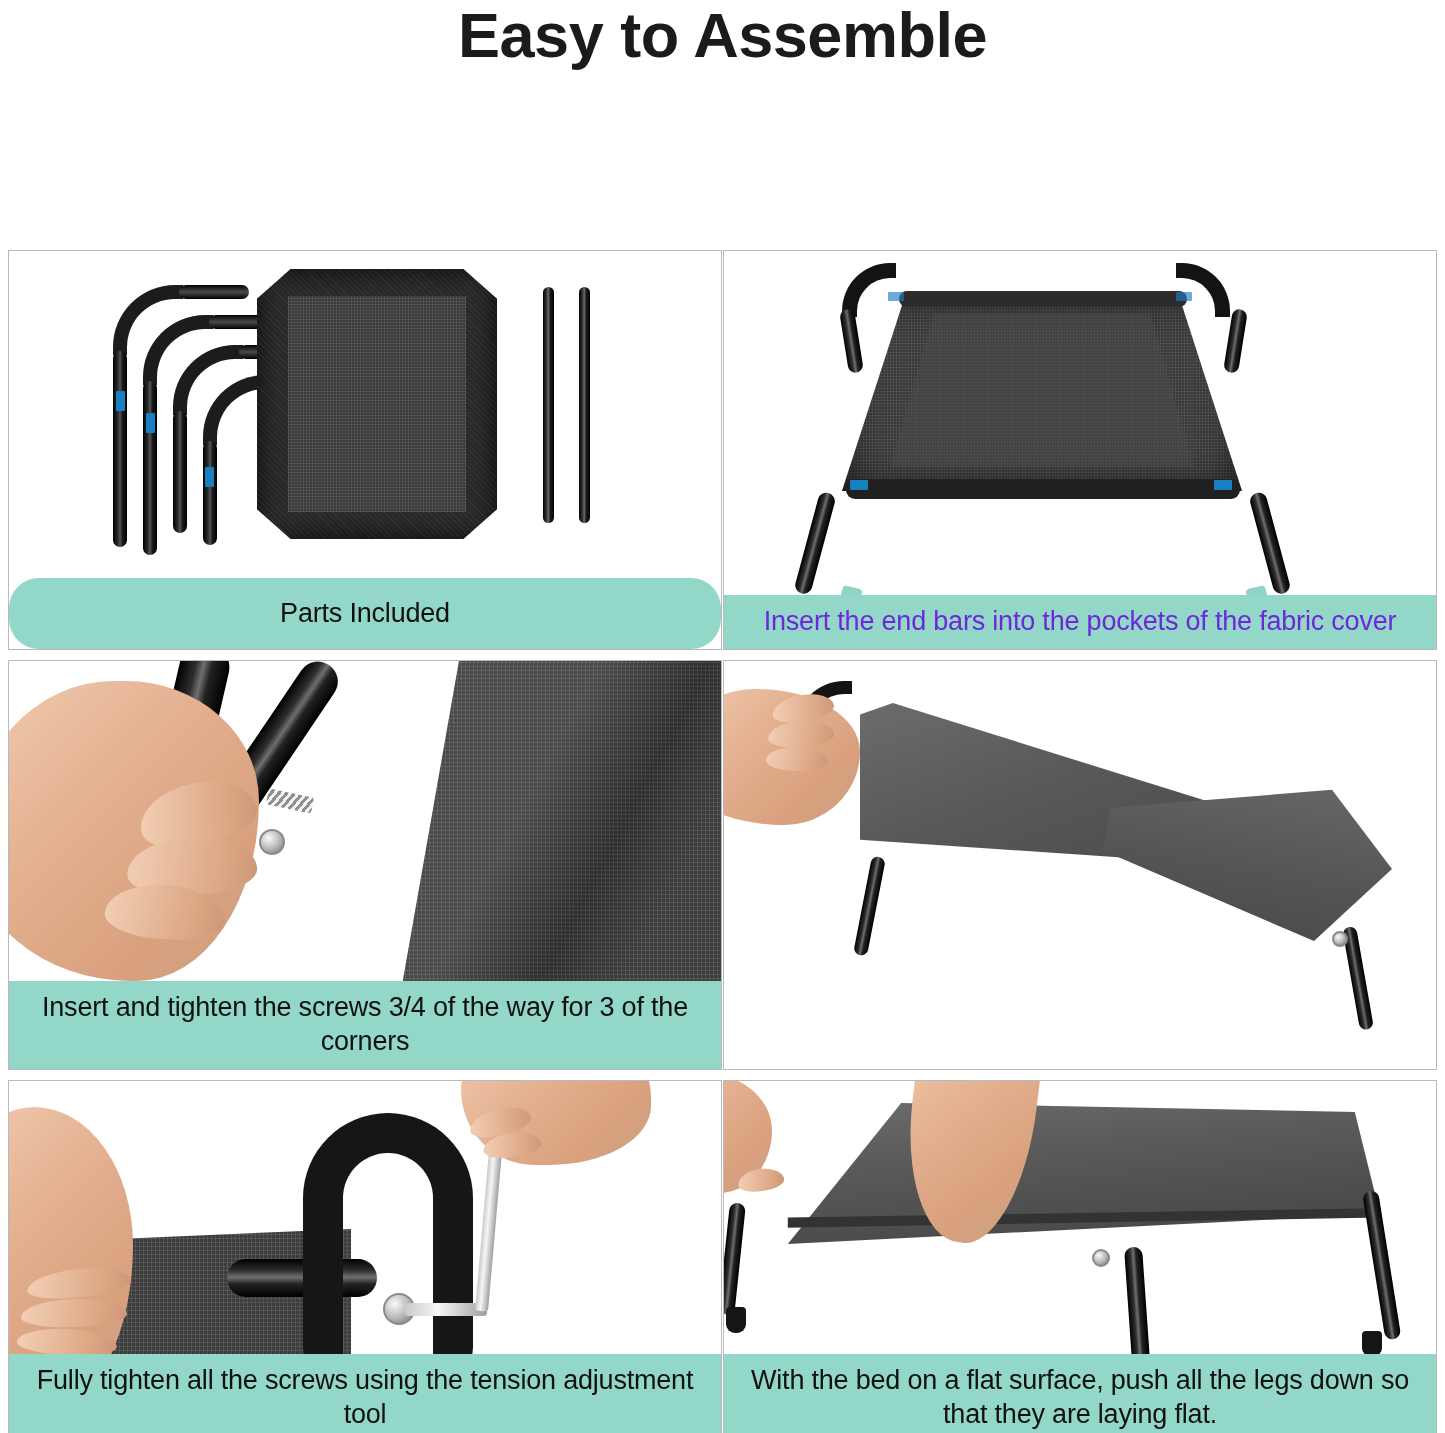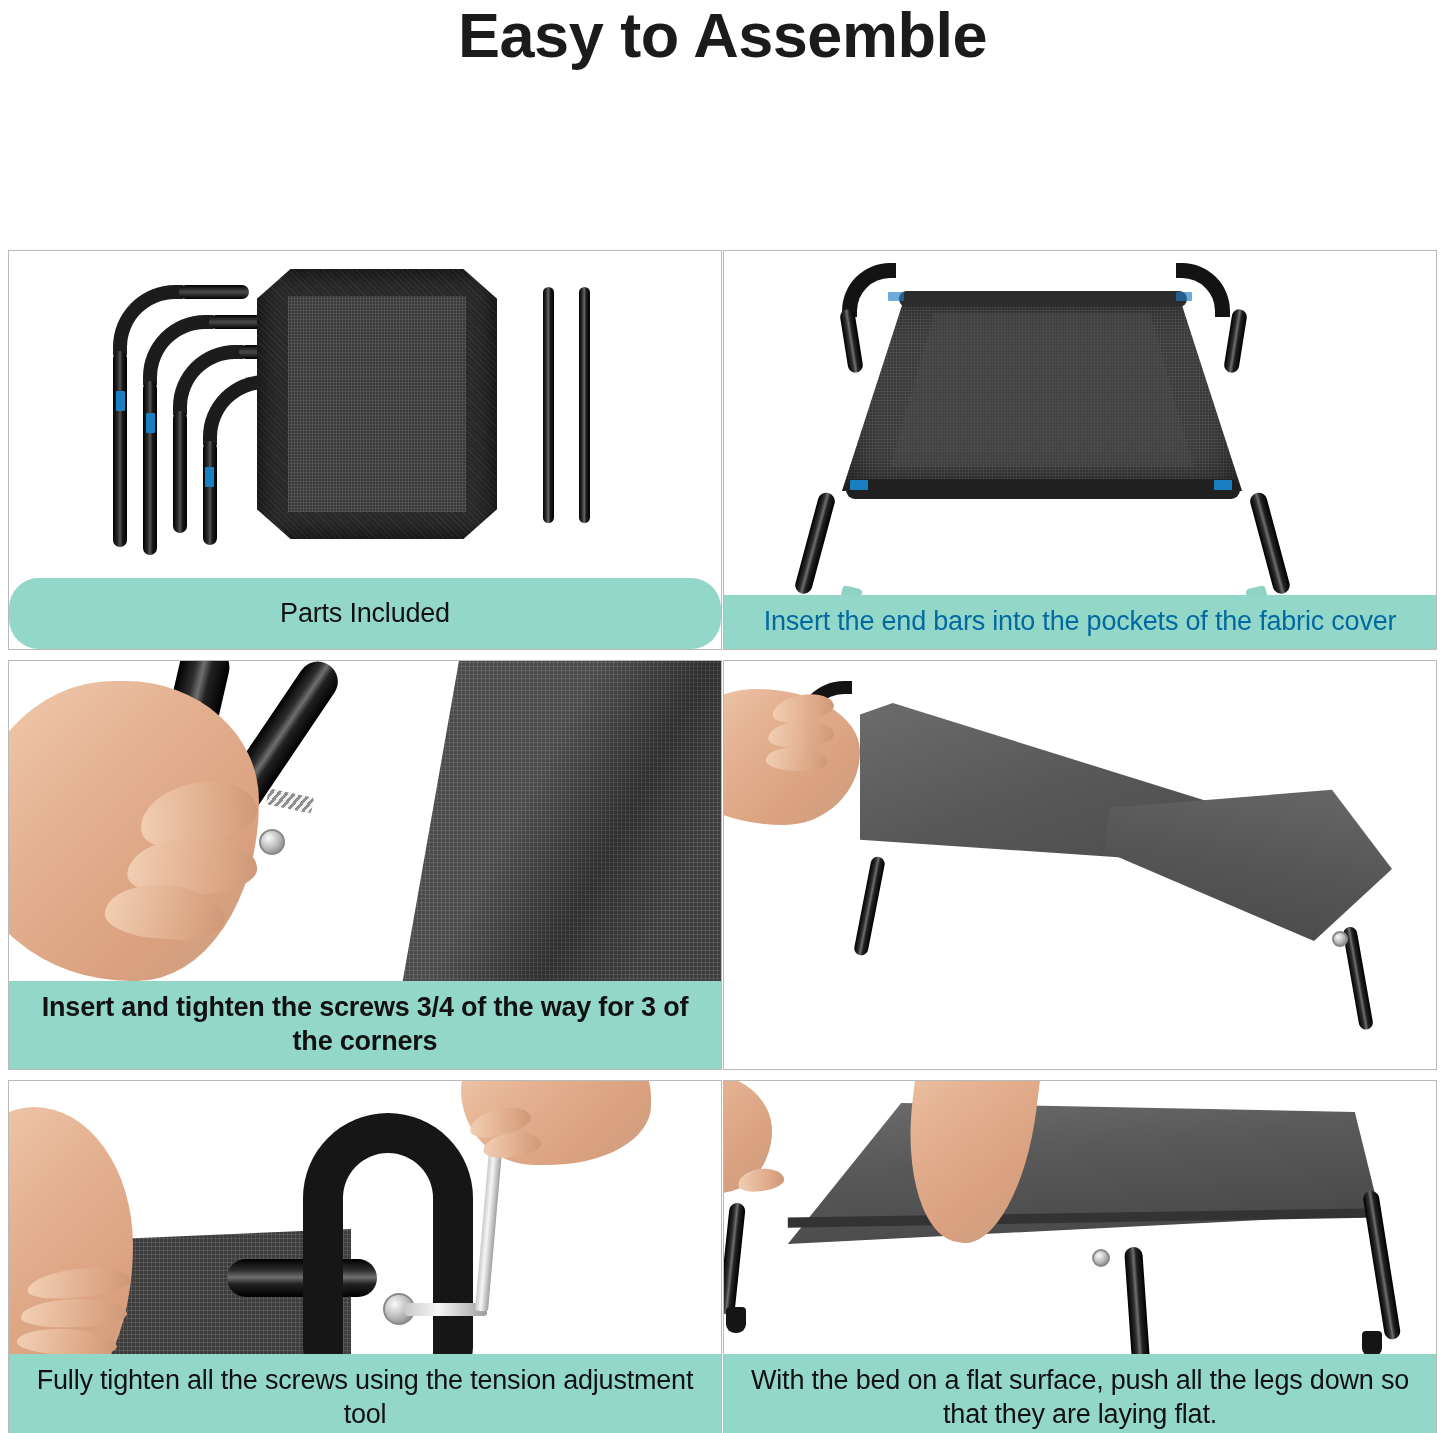--- a/index.html
+++ b/index.html
@@ -308,24 +308,24 @@
 
         <div class="blue-tag" style="left: 126px; top: 229px; width: 18px; height: 10px; background: rgb(26, 127, 193);"></div>
         <div class="blue-tag" style="left: 490px; top: 229px; width: 18px; height: 10px; background: rgb(26, 127, 193);"></div>
         <div class="blue-tag" style="left: 164px; top: 41px; width: 16px; height: 9px; opacity: 0.65; background: rgb(26, 127, 193);"></div>
         <div class="blue-tag" style="left: 452px; top: 41px; width: 16px; height: 9px; opacity: 0.65; background: rgb(26, 127, 193);"></div>
 
         <div class="foot-cap" style="left:116px; top:336px; transform:rotate(14deg); background:#8fd3c4;"></div>
         <div class="foot-cap" style="left:524px; top:336px; transform:rotate(-14deg); background:#8fd3c4;"></div>
       </div>
 
-      <div class="caption" style="background: rgb(147, 215, 200); color: #0369a1;">Insert the end bars into the pockets of the fabric cover</div>
-    </div>
-
-    <div class="panel" style="border-color: rgb(185, 185, 185); font-weight: bold;">
+      <div class="caption" style="background: rgb(147, 215, 200); color: #6d28d9;">Insert the end bars into the pockets of the fabric cover</div>
+    </div>
+
+    <div class="panel" style="border-color: rgb(185, 185, 185);">
       <div class="art">
 
         <div class="mesh-sheet" style="left:392px; top:0; width:322px; height:330px; clip-path:polygon(18% 0%,100% 0%,100% 100%,0% 100%);"></div>
         <div style="position:absolute; left:392px; top:0; width:322px; height:330px;
                     background:linear-gradient(118deg, rgba(255,255,255,.07) 0 40%, rgba(0,0,0,.22) 62%, transparent 80%);
                     clip-path:polygon(18% 0%,100% 0%,100% 100%,0% 100%);"></div>
 
         <div class="tube" style="left:176px; top:-18px; width:50px; height:250px; transform:rotate(13deg); transform-origin:top center; border-radius:26px;"></div>
 
         <div class="tube" style="left:300px; top:4px; width:40px; height:216px; transform:rotate(34deg); transform-origin:top center; border-radius:22px;"></div>

